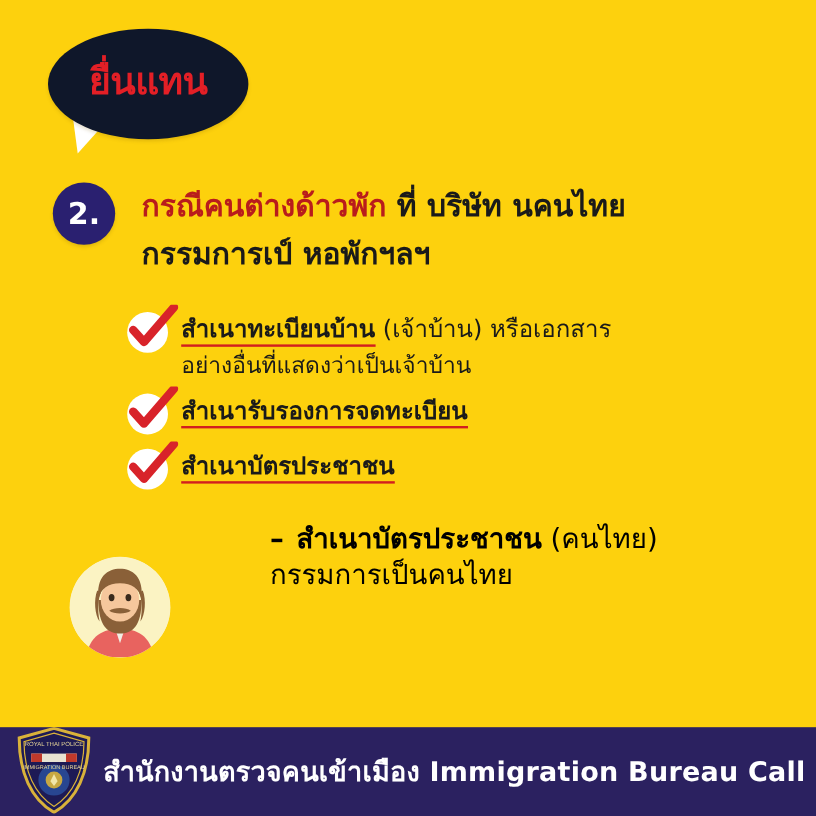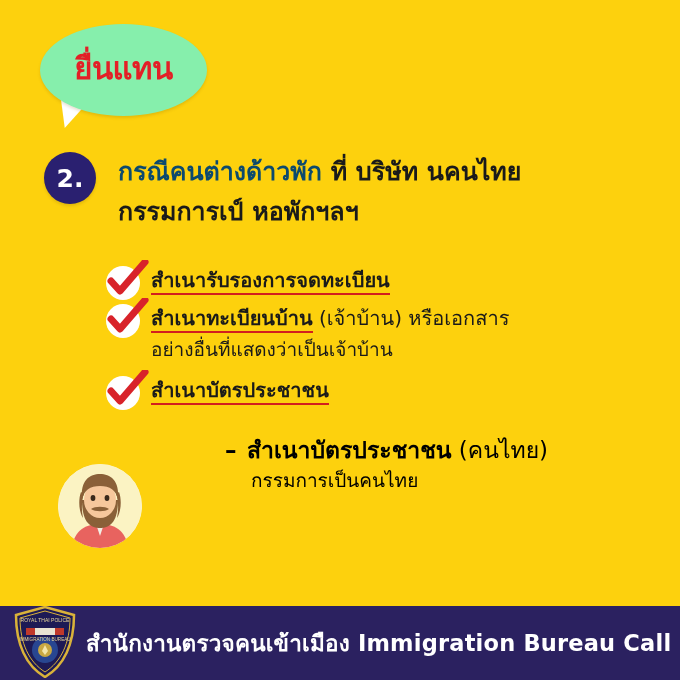--- a/index.html
+++ b/index.html
@@ -27,21 +27,21 @@
     background-color: #fdd10d;
   }
 
   
   .bubble {
     position: absolute;
     left: 40px;
     top: 24px;
     width: 167px;
     height: 92px;
-    background: #86efac;
+    background: #0f172a;
     border-radius: 50% / 50%;
     box-shadow: 0 2px 3px rgba(120, 90, 0, 0.18);
     z-index: 4;
   }
   .bubble-text {
     position: absolute;
     left: 0;
     top: 0;
     width: 167px;
     height: 92px;
@@ -91,21 +91,21 @@
     position: absolute;
     left: 118px;
     top: 152px;
     width: 540px;
     font-size: 25px;
     font-weight: bold;
     line-height: 40px;
     color: #1a1a1a;
   }
   .heading .hl-red {
-    color: #0c4a6e;
+    color: #b91c1c;
   }
 
   
   .checklist {
     position: absolute;
     left: 106px;
     top: 258px;
     width: 540px;
   }
   .check-row {
@@ -178,25 +178,24 @@
   }
   .dash {
     display: inline-block;
     width: 22px;
     font-weight: bold;
   }
   .sub-strong {
     font-weight: bold;
   }
   .sub-second {
-    font-size: 19px;
+    font-size: 23px;
     line-height: 30px;
     padding-left: 0px;
     white-space: nowrap;
-    margin-left: 26px;
   }
 
   
   .avatar {
     position: absolute;
     left: 58px;
     top: 464px;
     width: 84px;
     height: 84px;
     border-radius: 50%;
@@ -242,42 +241,42 @@
   </div>
 
   <div class="num-badge">2.</div>
   <div class="heading">
     <span class="hl-red">กรณีคนต่างด้าวพัก</span><span> ที่ บริษัท นคนไทย</span><br>
     <span>กรรมการเป์ หอพักฯลฯ</span>
   </div>
 
   <div class="checklist">
 
+    <div class="check-row">
+      <div class="check-mark">
+        <div class="check-circle"></div>
+        <svg class="check-glyph" viewBox="0 0 44 40" xmlns="http://www.w3.org/2000/svg">
+          <path d="M6 21 L15 31 L40 2" stroke="#d8232a" stroke-width="7" fill="none" stroke-linecap="round" stroke-linejoin="round"></path>
+        </svg>
+      </div>
+      <div class="check-body">
+        <div class="line"><span class="u-red">สำเนาทะเบียนบ้าน</span><span class="tail-text"> (เจ้าบ้าน) หรือเอกสาร</span></div>
+        <div class="sub-line">อย่างอื่นที่แสดงว่าเป็นเจ้าบ้าน</div>
+      </div>
+    </div>
+
     <div class="check-row" style="margin-top:6px;">
       <div class="check-mark">
         <div class="check-circle"></div>
         <svg class="check-glyph" viewBox="0 0 44 40" xmlns="http://www.w3.org/2000/svg">
           <path d="M6 21 L15 31 L40 2" stroke="#d8232a" stroke-width="7" fill="none" stroke-linecap="round" stroke-linejoin="round"></path>
         </svg>
       </div>
       <div class="check-body">
         <div class="line"><span class="u-red">สำเนารับรองการจดทะเบียน</span></div>
-      </div>
-    </div>
-
-    <div class="check-row">
-      <div class="check-mark">
-        <div class="check-circle"></div>
-        <svg class="check-glyph" viewBox="0 0 44 40" xmlns="http://www.w3.org/2000/svg">
-          <path d="M6 21 L15 31 L40 2" stroke="#d8232a" stroke-width="7" fill="none" stroke-linecap="round" stroke-linejoin="round"></path>
-        </svg>
-      </div>
-      <div class="check-body">
-        <div class="line"><span class="u-red">สำเนาทะเบียนบ้าน</span><span class="tail-text"> (เจ้าบ้าน) หรือเอกสาร</span></div>
-        <div class="sub-line">อย่างอื่นที่แสดงว่าเป็นเจ้าบ้าน</div>
       </div>
     </div>
 
     <div class="check-row" style="margin-top:10px;">
       <div class="check-mark">
         <div class="check-circle"></div>
         <svg class="check-glyph" viewBox="0 0 44 40" xmlns="http://www.w3.org/2000/svg">
           <path d="M6 21 L15 31 L40 2" stroke="#d8232a" stroke-width="7" fill="none" stroke-linecap="round" stroke-linejoin="round"></path>
         </svg>
       </div>

